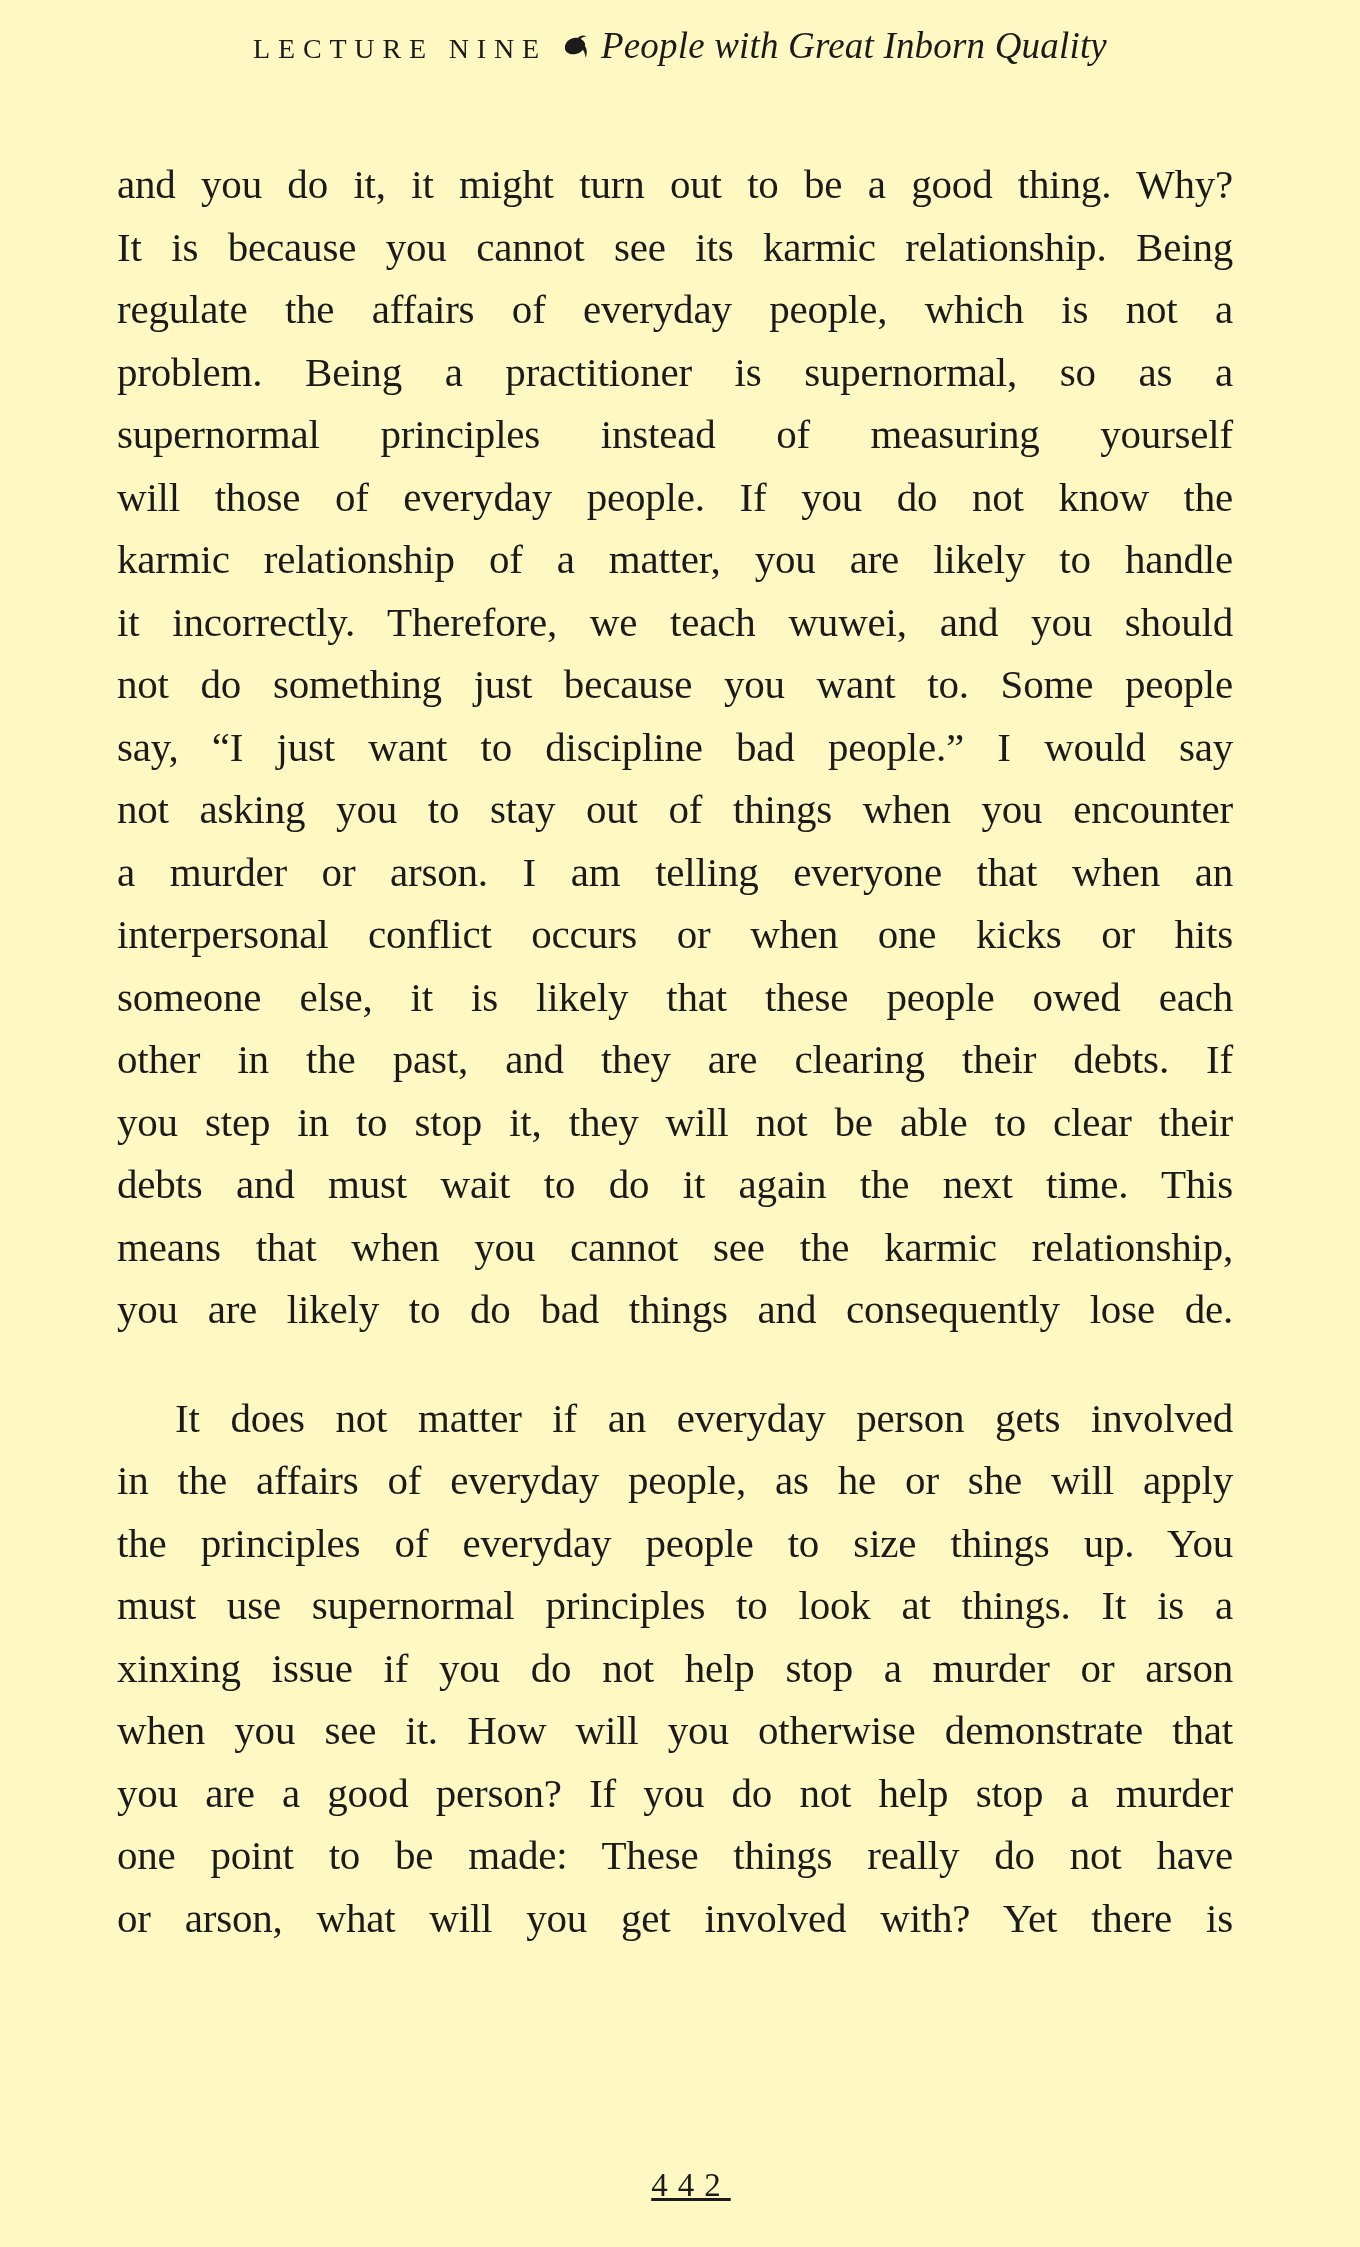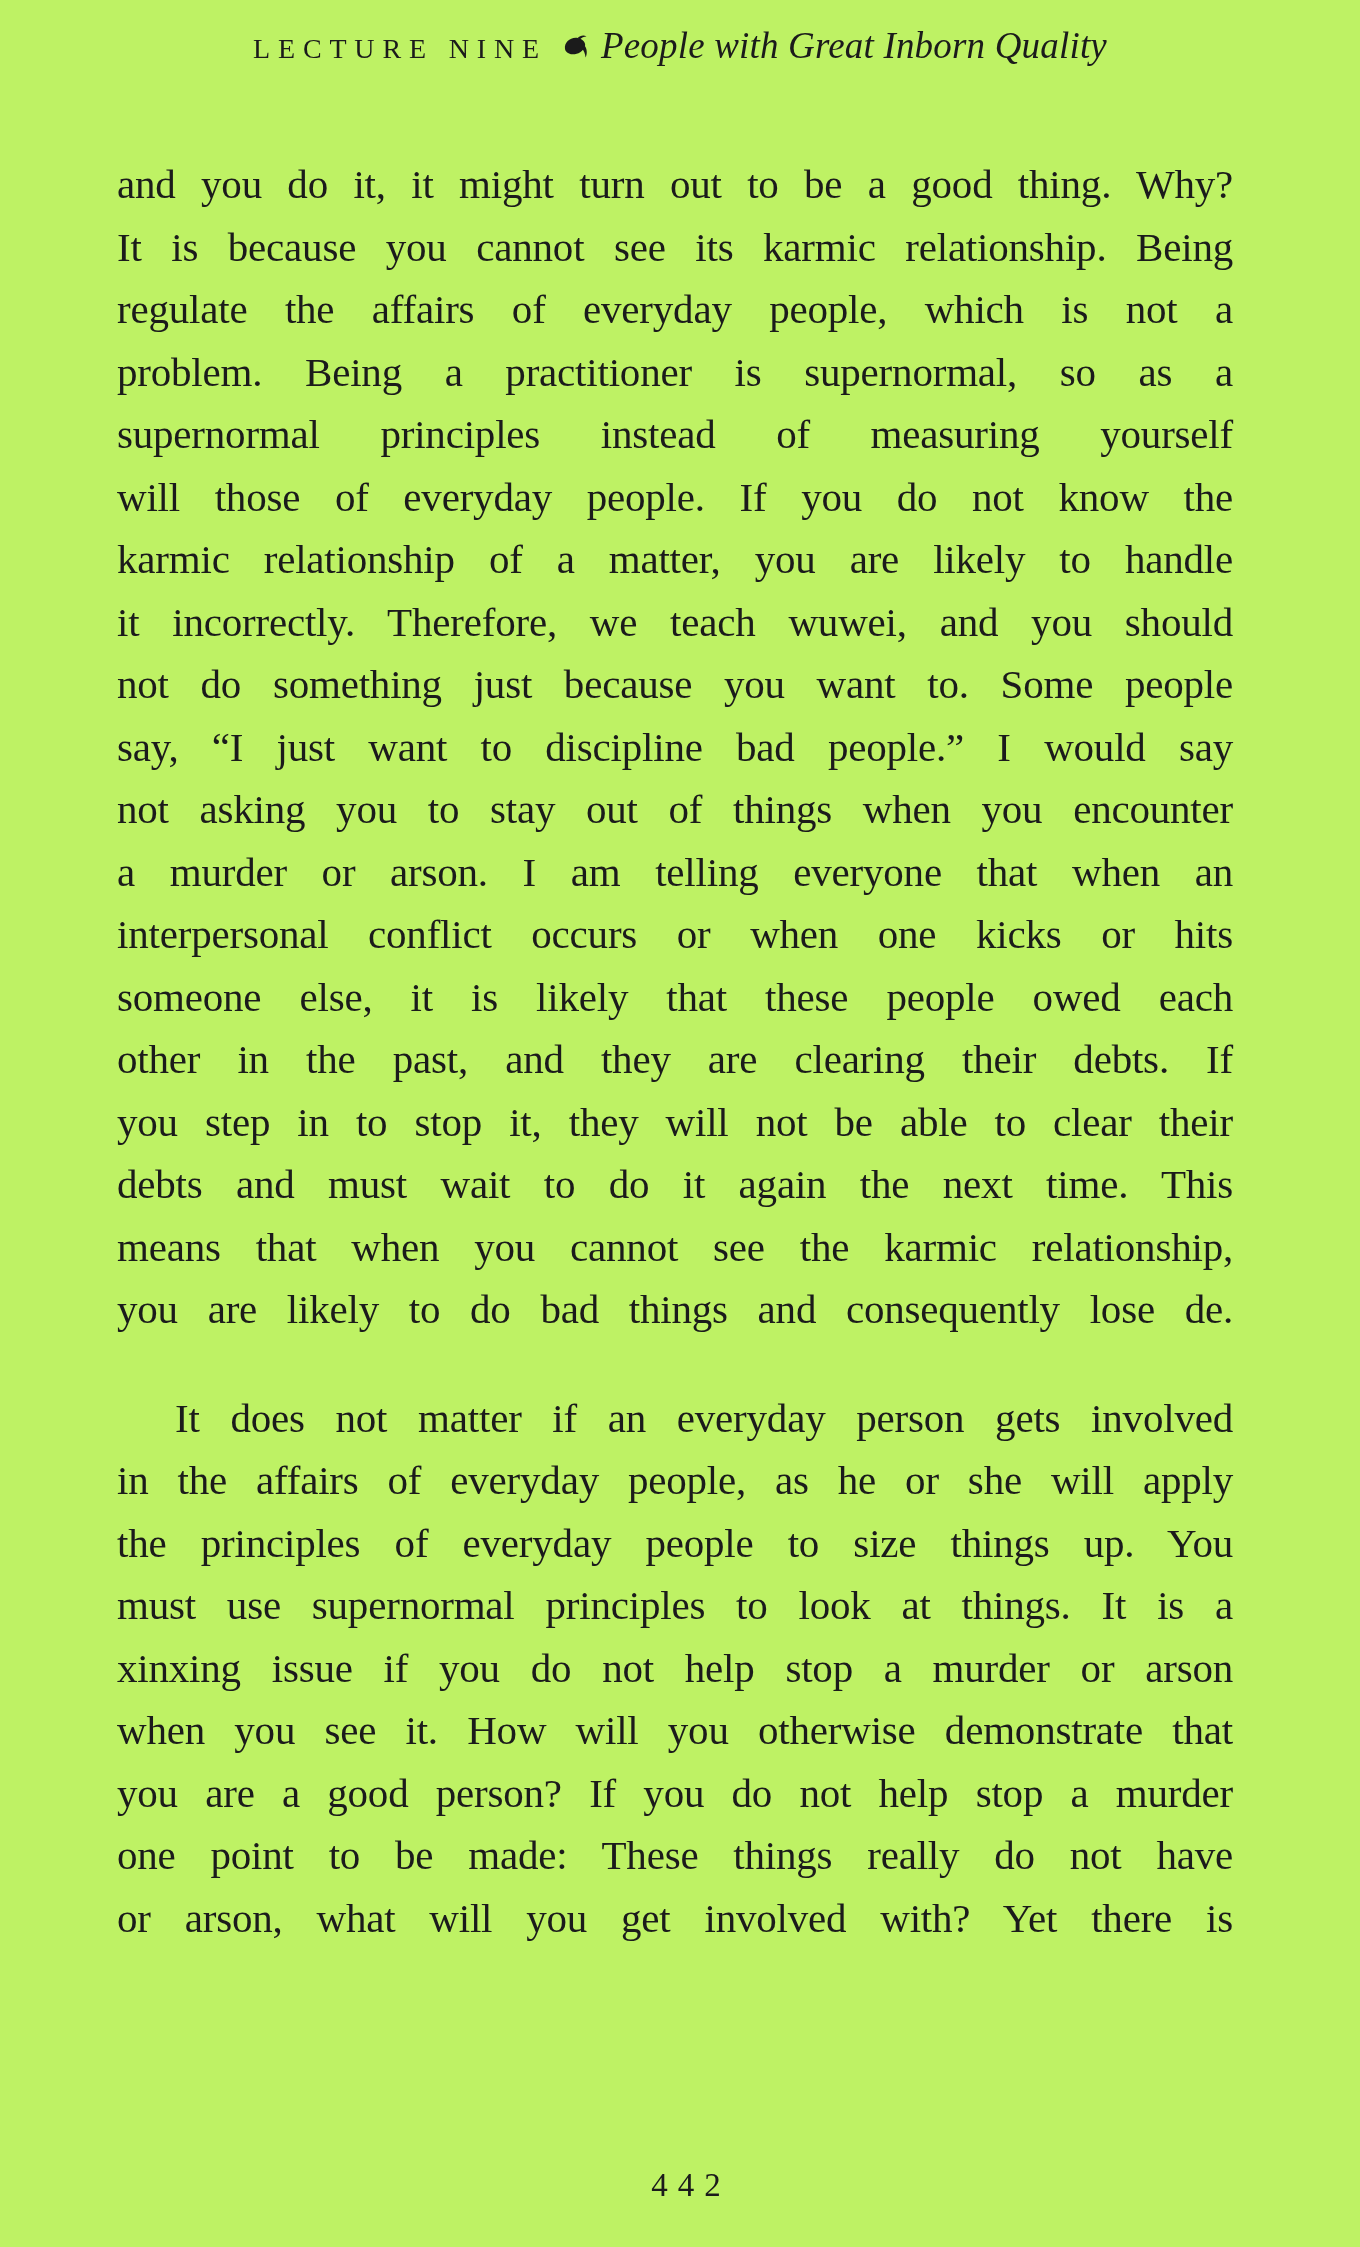--- a/index.html
+++ b/index.html
@@ -7,21 +7,21 @@
     width: 1360px;
     height: 2247px;
     background: #ffffff;
     font-family: "Liberation Serif", "DejaVu Serif", serif;
     color: #1b1b1b;
   }
   .page {
     position: relative;
     width: 1360px;
     height: 2247px;
-    background: #bef264;
+    background: #fef9c3;
     overflow: hidden;
   }
   .running-head {
     position: absolute;
     top: 24px;
     left: 0;
     right: 0;
     text-align: center;
     white-space: nowrap;
   }
@@ -62,20 +62,21 @@
     position: absolute;
     top: 2169px;
     left: 0;
     right: 0;
     text-align: center;
     font-size: 33px;
     line-height: 1;
     letter-spacing: 10px;
     padding-left: 22px; 
     color: #1b1b1b;
+    text-decoration: underline;
   }
 </style>
 </head>
 <body>
 
 <div class="page">
 
   <header class="running-head">
     <span class="section">LECTURE NINE</span><span class="fleuron"><svg width="30" height="30" viewBox="0 0 30 30" aria-hidden="true">
             <path d="M4 17 C3 10, 10 4.5, 17 6 C22 7, 25 11, 24 14 C22 21, 13 24, 8 21.5 C5 20, 4.3 18.6, 4 17 Z" fill="#1b1b1b"></path>

